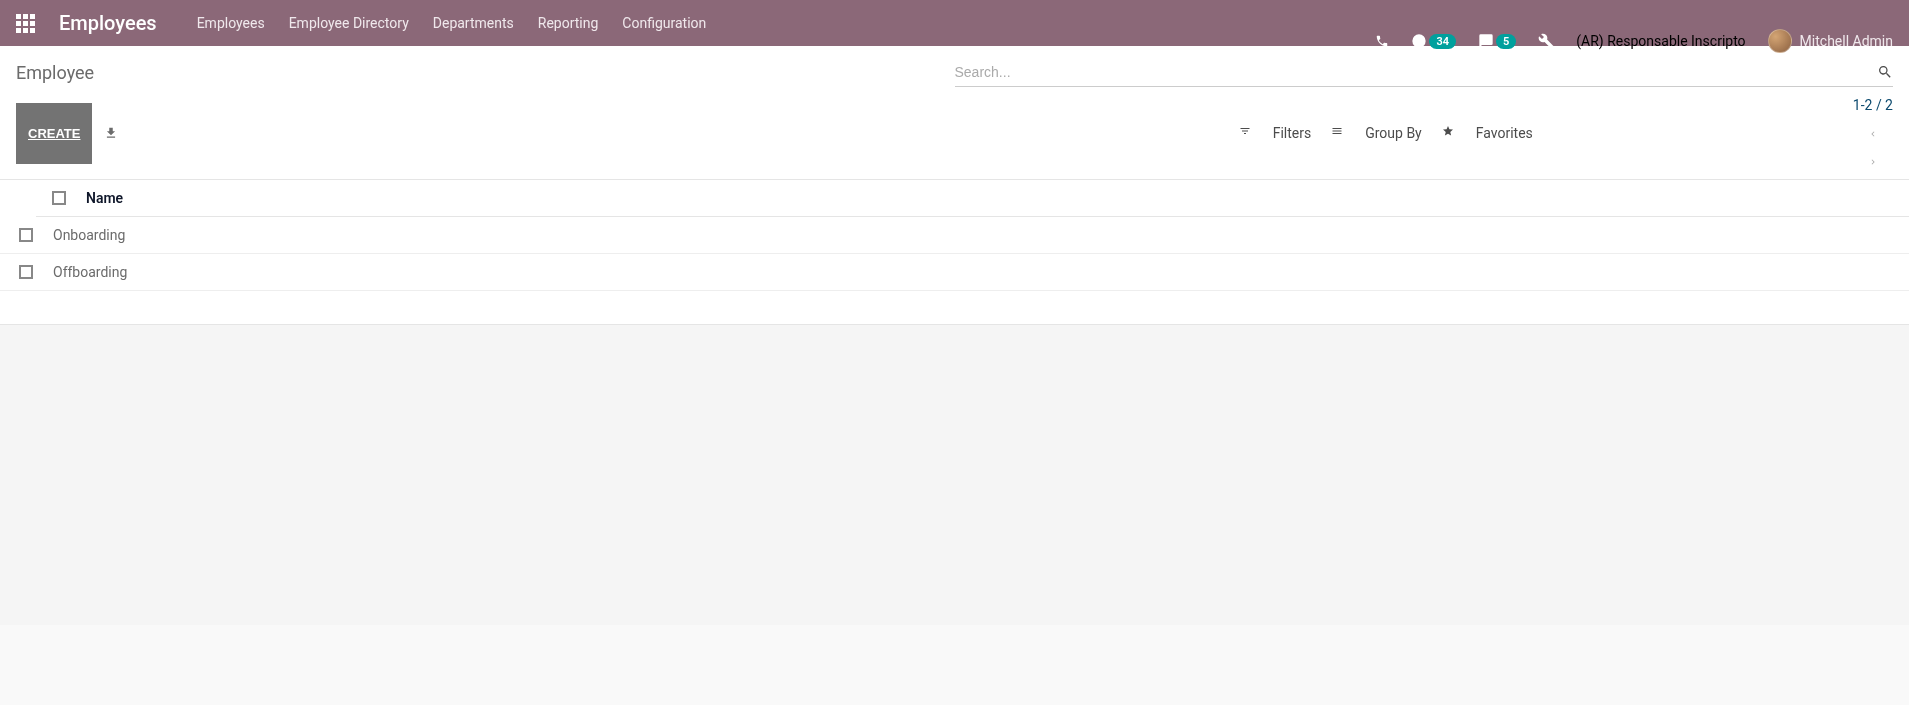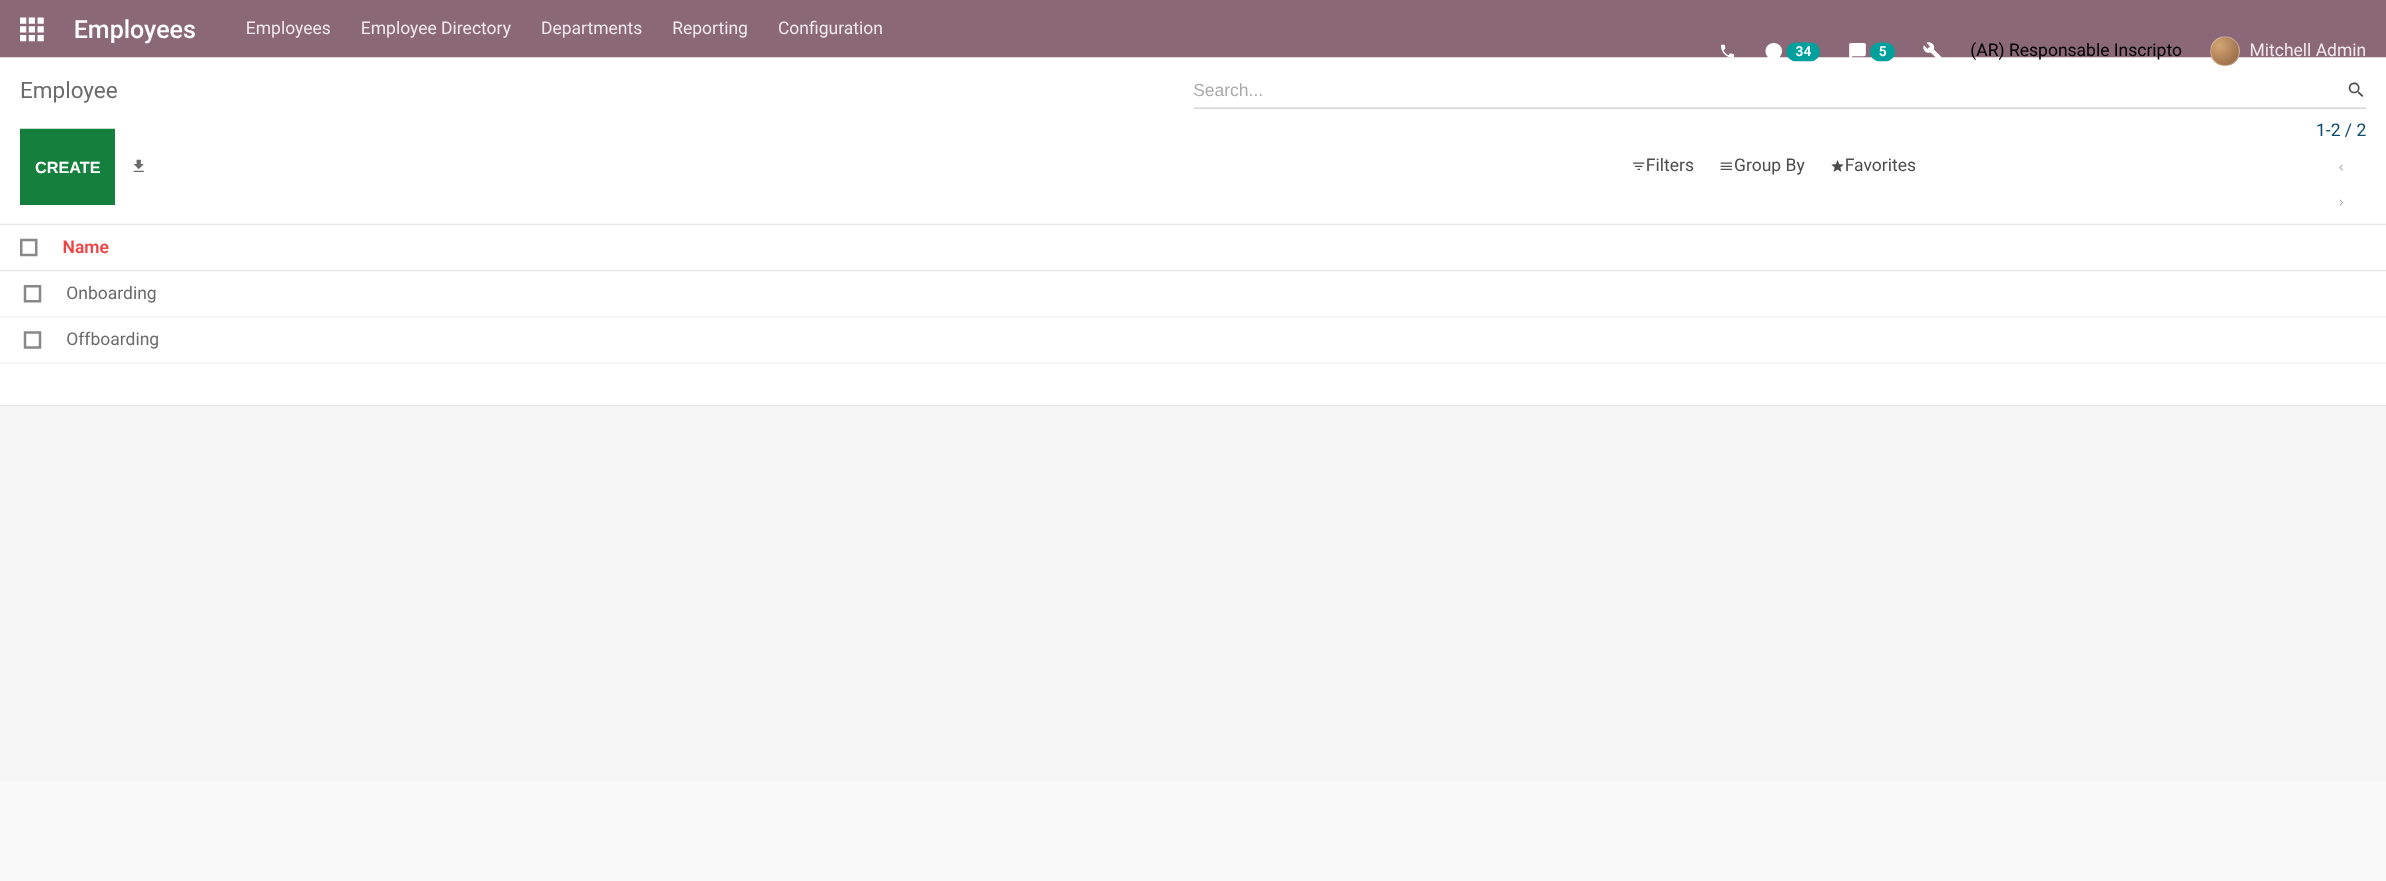--- a/index.html
+++ b/index.html
@@ -30,29 +30,29 @@
   .control-panel { background: #fff; padding: 12px 16px 0 16px; }
   .cp-top { display: flex; align-items: center; margin-bottom: 10px; }
   .breadcrumb { font-size: 18px; color: #6b6b6b; flex: 1; }
   .search-wrap { flex: 1; position: relative; border-bottom: 1px solid #ccc; display: flex; align-items: center; }
   .search-input { border: none; outline: none; font-size: 14px; padding: 6px 0; flex: 1; background: transparent; color: #4c4c4c; }
   .search-input::placeholder { color: #aaa; }
   .search-icon { color: #6b6b6b; cursor: pointer; margin-left: 8px; }
 
   .cp-bottom { display: flex; align-items: center; padding-bottom: 10px; }
   .cp-bottom-left { flex: 1; display: flex; align-items: center; gap: 12px; }
-  .create-btn { background: #15803d; color: #fff; border: none; padding: 23px 12px; font-size: 13px; font-weight: 600; cursor: pointer; text-transform: uppercase; }
+  .create-btn { background: #737373; color: #fff; border: none; padding: 23px 12px; font-size: 13px; font-weight: 600; cursor: pointer; text-transform: uppercase; text-decoration: underline; }
   .import-btn { color: #6b6b6b; cursor: pointer; }
   .cp-bottom-right { display: flex; align-items: center; gap: 20px; }
-  .filter-btn { display: flex; align-items: center; gap: 0; color: #4c4c4c; cursor: pointer; font-size: 14px; }
+  .filter-btn { display: flex; align-items: flex-start; gap: 22px; color: #4c4c4c; cursor: pointer; font-size: 14px; }
   .pager { display: flex; align-items: center; gap: 14px; color: #0c4a6e; font-size: 14px; margin-left: auto; flex-direction: column; }
   .pager-arrow { color: #aaa; cursor: pointer; font-size: 16px; }
 
   .list-view { background: #fff; border-top: 1px solid #e5e5e5; }
-  .list-header { display: flex; align-items: center; padding: 10px 16px; border-bottom: 1px solid #e5e5e5; font-weight: 600; color: #ef4444; }
+  .list-header { display: flex; align-items: center; padding: 10px 16px; border-bottom: 1px solid #e5e5e5; font-weight: 600; color: #0f172a; margin-left: 36px; }
   .list-row { display: flex; align-items: center; padding: 10px 19px; border-bottom: 1px solid #eee; color: #6b6b6b; cursor: pointer; }
   .checkbox { width: 14px; height: 14px; border: 2px solid #888; margin-right: 20px; cursor: pointer; flex-shrink: 0; }
   .list-footer { height: 34px; border-bottom: 1px solid #e5e5e5; background:#fff; }
 
   .page-area { background: #f5f5f5; }
 
   svg { display: block; }
 </style>
 </head>
 <body>

